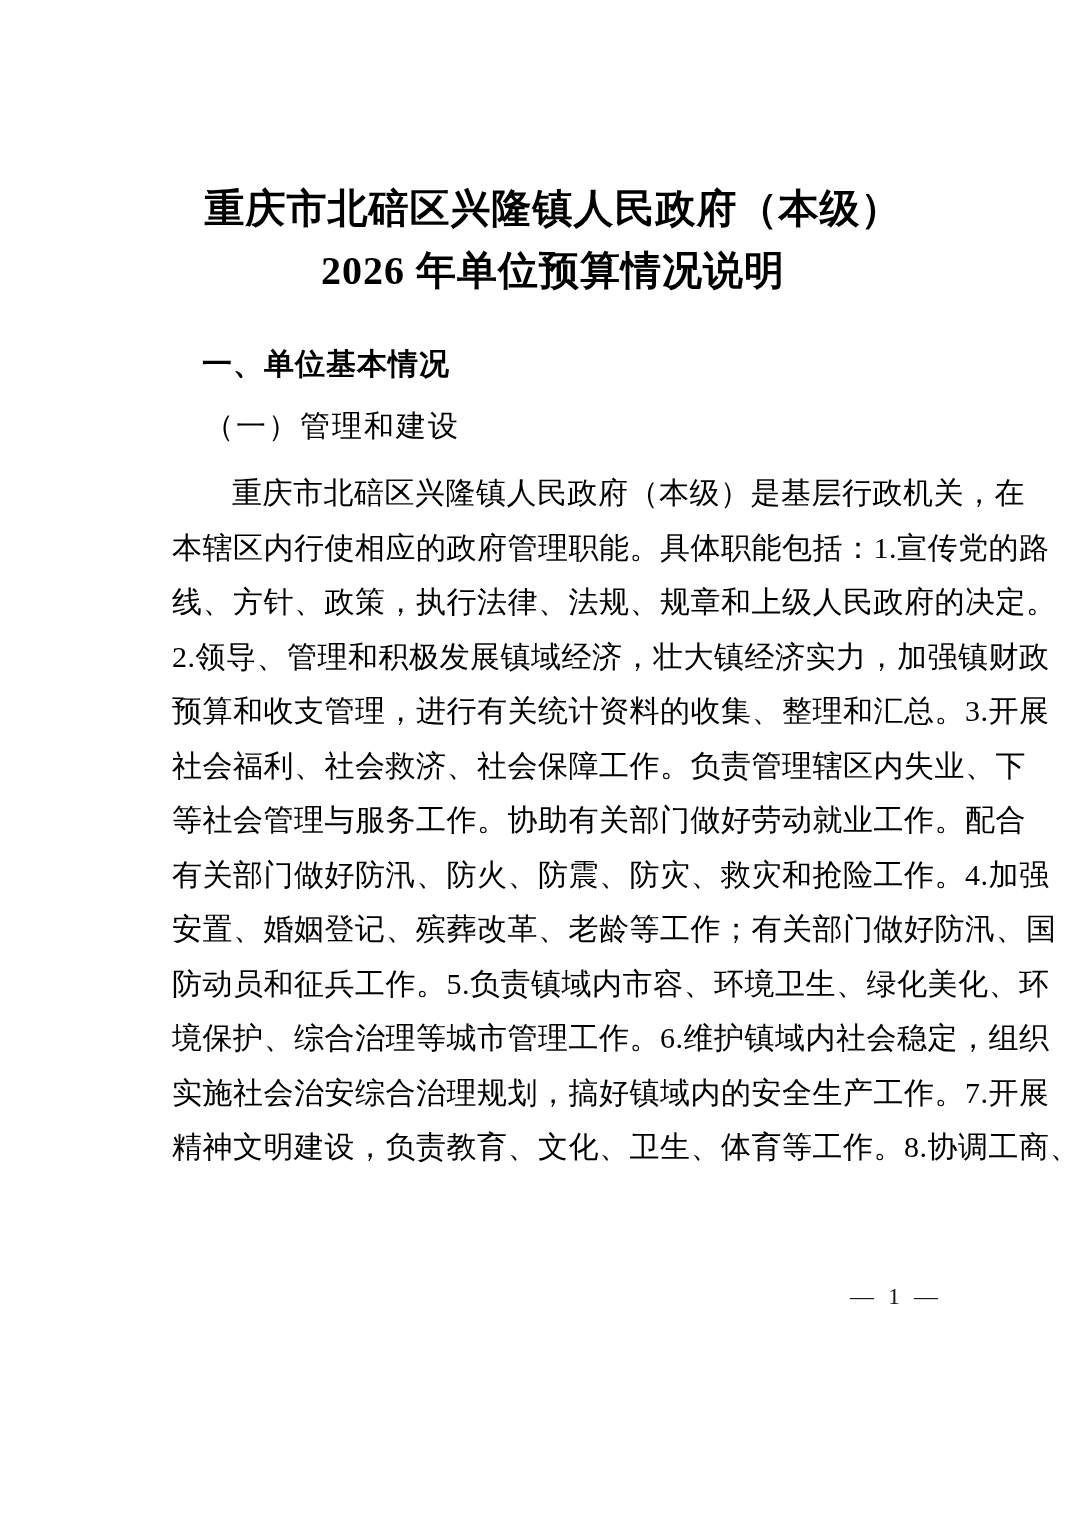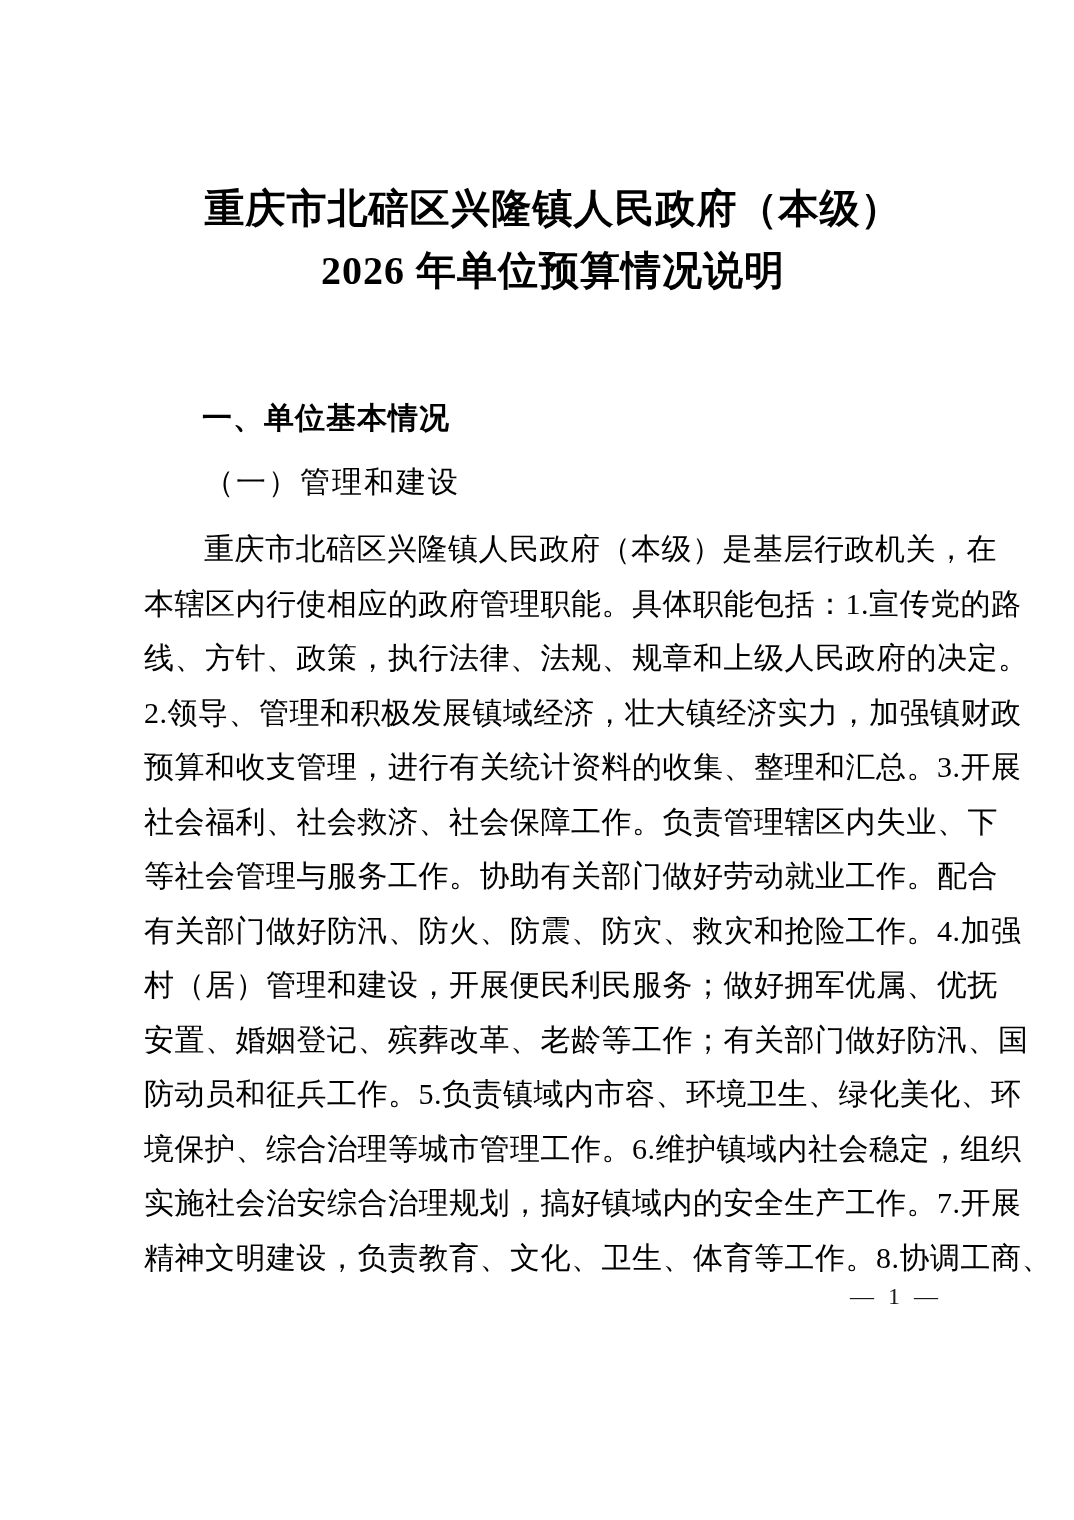--- a/index.html
+++ b/index.html
@@ -24,39 +24,40 @@
   .doc-title {
     margin-top: 178px;
     text-align: center;
     font-family: "Liberation Serif", serif;
     font-weight: bold;
     font-size: 40px;
     line-height: 62px;
     letter-spacing: 1px;
   }
   .section-heading {
-    margin-top: 100px;
-    font-family: Liberation Mono, monospace;
+    margin-top: 44px;
+    font-family: Liberation Serif, serif;
     font-weight: bold;
     font-size: 30px;
     line-height: 36px;
     text-indent: 58px;
     letter-spacing: 1px;
   }
   .subsection-heading {
     margin-top: 26px;
     font-family: "Liberation Serif", serif;
     font-weight: normal;
     font-size: 30px;
     line-height: 36px;
     text-indent: 60px;
     letter-spacing: 2px;
   }
   .body-lines {
     margin-top: 22px;
+    margin-left: 28px;
   }
   .body-line {
     font-family: "Liberation Serif", serif;
     font-size: 30px;
     height: 54.5px;
     line-height: 54.5px;
     white-space: nowrap;
     text-align: justify;
     text-align-last: justify;
     text-justify: inter-character;
@@ -93,21 +94,20 @@
 
     <div class="body-lines">
         <div class="body-line">重庆市北碚区兴隆镇人民政府（本级）是基层行政机关，在</div>
         <div class="body-line">本辖区内行使相应的政府管理职能。具体职能包括：1.宣传党的路</div>
         <div class="body-line">线、方针、政策，执行法律、法规、规章和上级人民政府的决定。</div>
         <div class="body-line">2.领导、管理和积极发展镇域经济，壮大镇经济实力，加强镇财政</div>
         <div class="body-line">预算和收支管理，进行有关统计资料的收集、整理和汇总。3.开展</div>
         <div class="body-line">社会福利、社会救济、社会保障工作。负责管理辖区内失业、下</div>
         <div class="body-line">等社会管理与服务工作。协助有关部门做好劳动就业工作。配合</div>
         <div class="body-line">有关部门做好防汛、防火、防震、防灾、救灾和抢险工作。4.加强</div>
-        <div class="body-line">村（居）管理和建设，开展便民利民服务；做好拥军优属、优抚</div>
         <div class="body-line">安置、婚姻登记、殡葬改革、老龄等工作；有关部门做好防汛、国</div>
         <div class="body-line">防动员和征兵工作。5.负责镇域内市容、环境卫生、绿化美化、环</div>
         <div class="body-line">境保护、综合治理等城市管理工作。6.维护镇域内社会稳定，组织</div>
         <div class="body-line">实施社会治安综合治理规划，搞好镇域内的安全生产工作。7.开展</div>
         <div class="body-line">精神文明建设，负责教育、文化、卫生、体育等工作。8.协调工商、</div>
       </div>
 
   </div>
 
   <div class="page-number">— 1 —</div>

